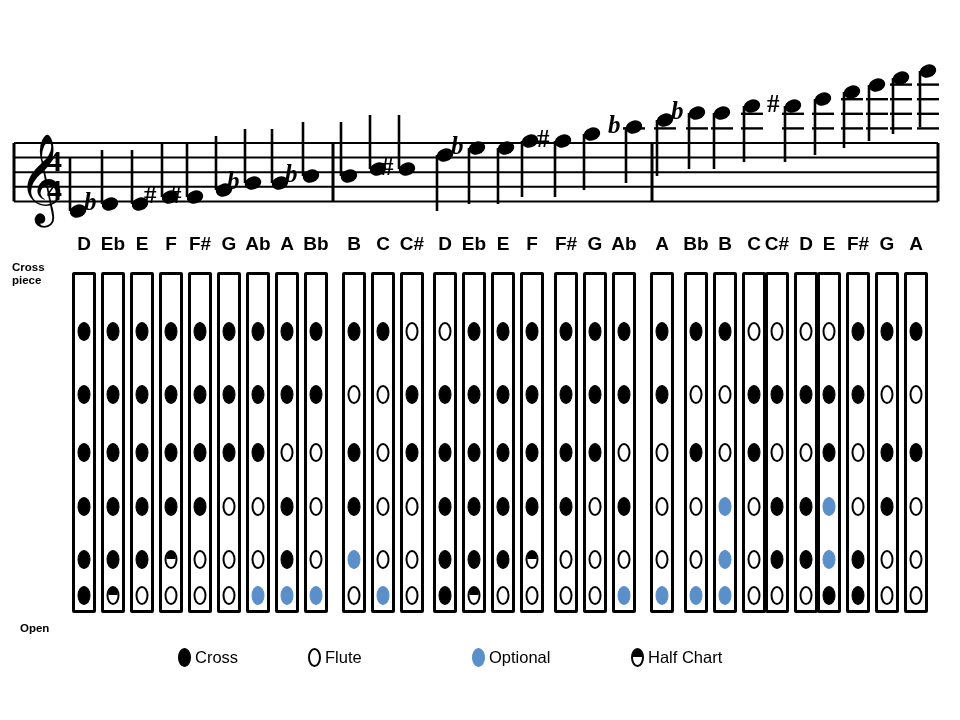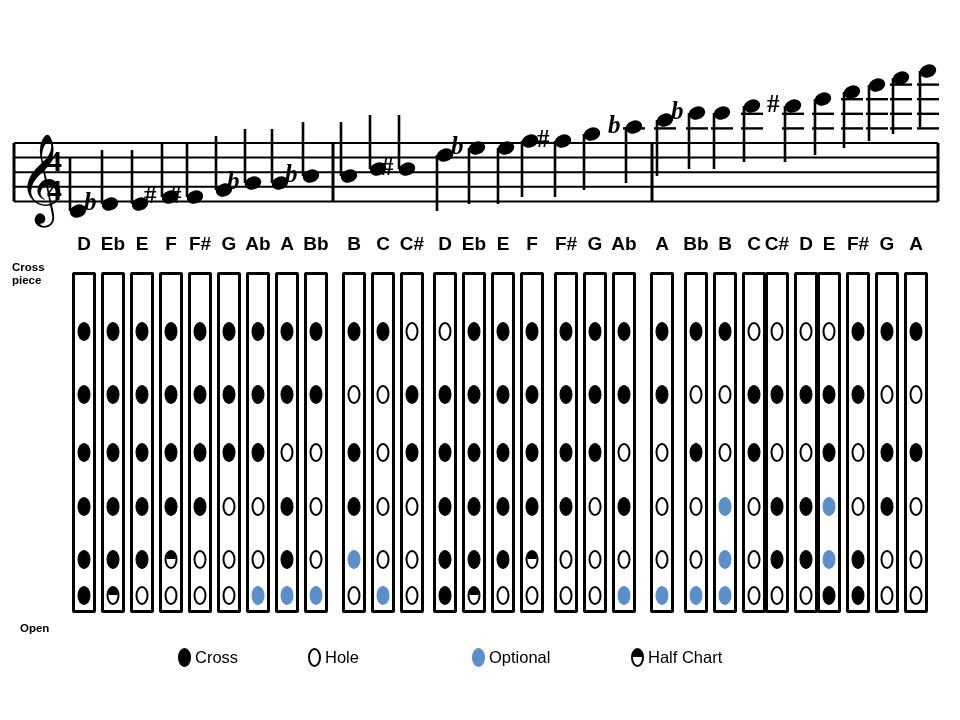--- a/index.html
+++ b/index.html
@@ -512,21 +512,21 @@
       </div>
     </div>
 
   <div class="legend" id="legend-row">
       <div class="legend-item" style="left: 178px;">
         <span class="legend-swatch hole closed" style="position: relative; left: auto; transform: none;"></span>
         <span class="legend-label">Cross</span>
       </div>
       <div class="legend-item" style="left: 308px;">
         <span class="legend-swatch hole open" style="position: relative; left: auto; transform: none;"></span>
-        <span class="legend-label">Hole</span>
+        <span class="legend-label">Flute</span>
       </div>
       <div class="legend-item" style="left: 472px; align-items: center;">
         <span class="legend-swatch hole optional" style="position: relative; left: auto; transform: none;"></span>
         <span class="legend-label">Optional</span>
       </div>
       <div class="legend-item" style="left: 631px;">
         <span class="legend-swatch hole half" style="position: relative; left: auto; transform: none;"></span>
         <span class="legend-label">Half Chart</span>
       </div>
     </div>

